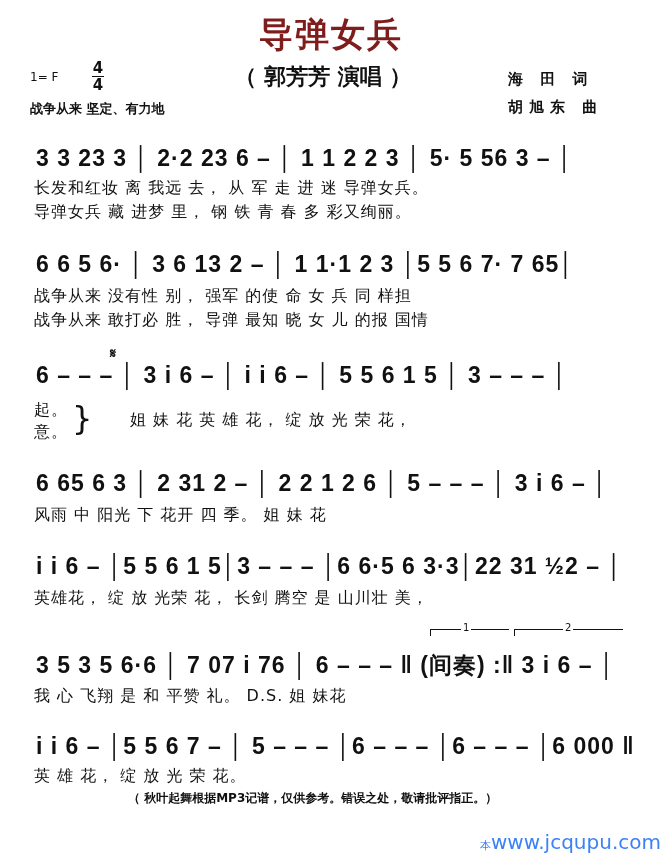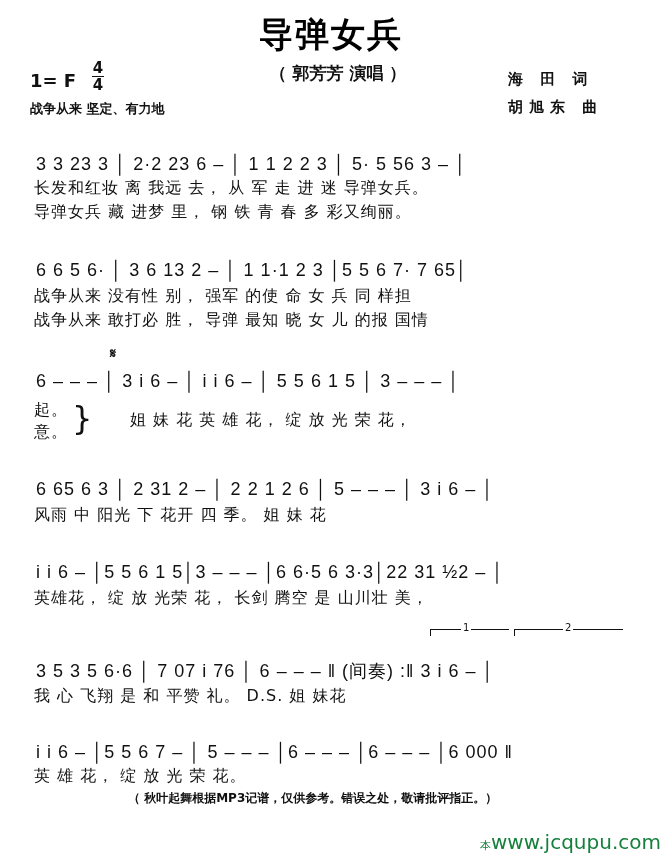--- a/index.html
+++ b/index.html
@@ -1,28 +1,28 @@
 <!DOCTYPE html>
 <html><head>
 <meta charset="utf-8">
 <style>
   html,body{margin:0;padding:0;background:#fff;}
   body{width:662px;height:862px;position:relative;overflow:hidden;font-family:"DejaVu Sans","Liberation Sans",sans-serif;color:#111;}
   .abs{position:absolute;white-space:nowrap;}
-  .title{left:0;width:662px;top:12px;text-align:center;font-size:34px;color:#000000;font-weight:bold;letter-spacing:2px;}
-  .singer{left:0;width:646px;top:62px;text-align:center;font-size:17px;font-weight:bold;margin-left:15px;}
-  .key{left:30px;top:70px;font-size:18px;font-weight:bold;}
+  .title{left:0;width:662px;top:12px;text-align:center;font-size:34px;color:#7f1d1d;font-weight:bold;letter-spacing:2px;}
+  .singer{left:0;width:646px;top:62px;text-align:center;font-size:22px;font-weight:bold;}
+  .key{left:30px;top:70px;font-size:12px;font-weight:normal;}
   .frac{position:absolute;left:92px;top:60px;font-size:15px;font-weight:bold;text-align:center;line-height:16px;}
   .frac .ln{border-top:1.5px solid #111;width:12px;margin:0 auto;}
   .tempo{left:30px;top:100px;font-size:13px;font-weight:bold;}
   .credit{left:508px;font-size:15px;font-weight:bold;letter-spacing:6px;}
-  .row{position:absolute;left:36px;font-family:"Liberation Sans","DejaVu Sans",sans-serif;font-weight:normal;font-size:18px;letter-spacing:1px;margin-top:9px;}
+  .row{position:absolute;left:36px;font-family:"Liberation Sans","DejaVu Sans",sans-serif;font-weight:bold;font-size:23px;letter-spacing:1px;}
   .lyr{position:absolute;left:34px;font-size:16px;letter-spacing:1px;font-family:"DejaVu Sans",sans-serif;}
   .footer{left:128px;top:790px;font-size:12px;font-weight:bold;}
-  .wm{left:480px;top:830px;font-size:20px;color:#15803d;}
+  .wm{left:480px;top:830px;font-size:20px;color:#3b82f6;}
   .wm small{font-size:11px;}
   .volta{position:absolute;border-top:1px solid #111;border-left:1px solid #111;height:6px;font-size:10px;}
   .volta span{position:absolute;top:-8px;background:#fff;padding:0 2px;}
 </style>
 </head>
 <body>
 
 <div class="abs title">导弹女兵</div>
 <div class="abs singer">（ 郭芳芳 演唱 ）</div>
 <div class="abs key">1= F</div>

